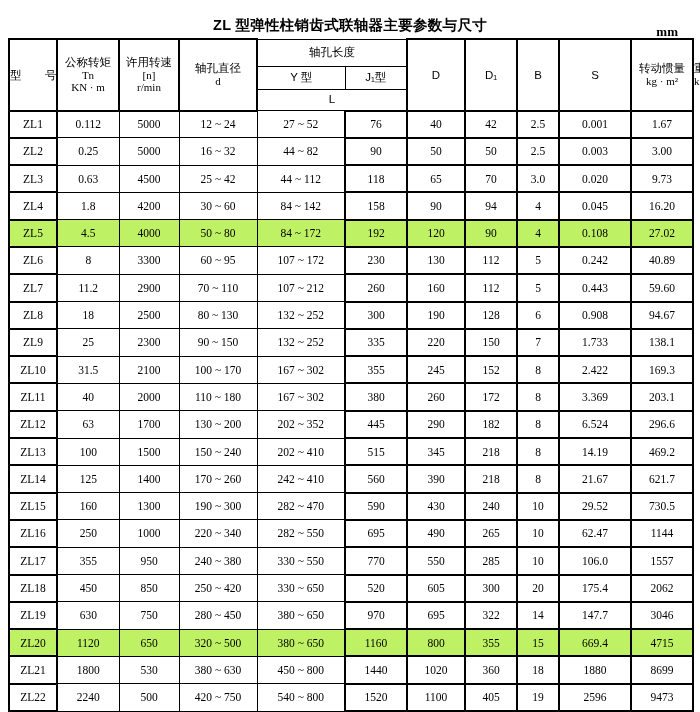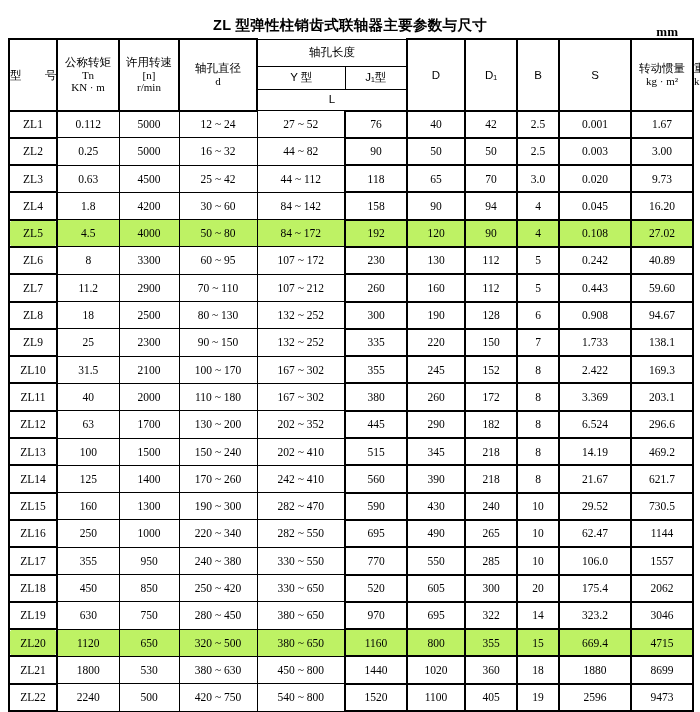--- a/index.html
+++ b/index.html
@@ -415,21 +415,21 @@
         <tr class="row">
           <td class="modelcell outer">ZL19</td>
           <td>630</td>
           <td>750</td>
           <td>280 ~ 450</td>
           <td>380 ~ 650</td>
           <td class="outer">970</td>
           <td class="outer">695</td>
           <td class="outer">322</td>
           <td class="outer">14</td>
-          <td class="outer">323.2</td>
+          <td class="outer">147.7</td>
           <td class="outer">3046</td>
         </tr>
         <tr class="row shade">
           <td class="modelcell outer shade">ZL20</td>
           <td>1120</td>
           <td>650</td>
           <td>320 ~ 500</td>
           <td>380 ~ 650</td>
           <td class="outer">1160</td>
           <td class="outer">800</td>

